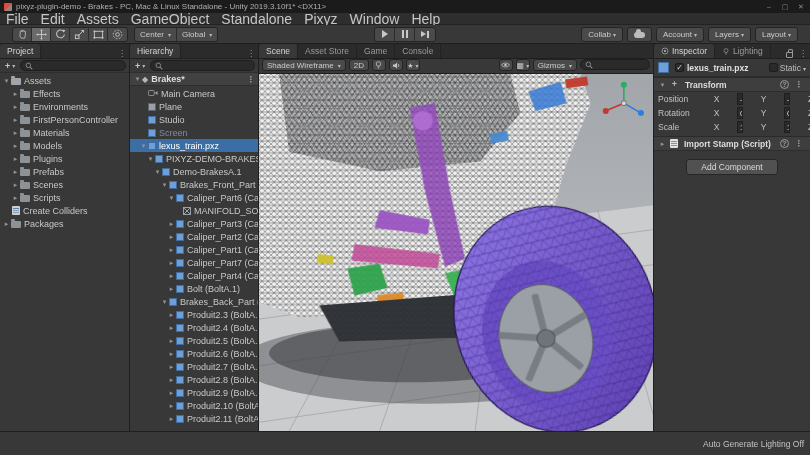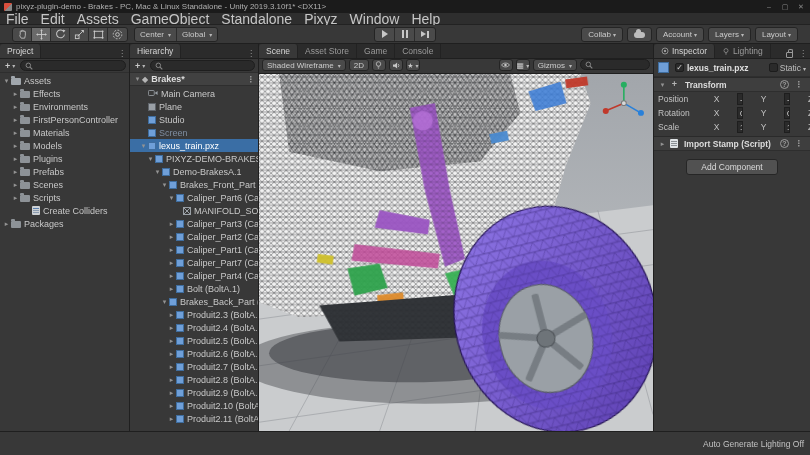--- a/index.html
+++ b/index.html
@@ -281,21 +281,21 @@
         <div class="row" style="padding-left: 11px;">
           <span class="expander">▸</span>
           <span class="icon icon-folder"></span>
           <span class="lbl">Scenes</span>
         </div>
         <div class="row" style="padding-left: 11px;">
           <span class="expander">▸</span>
           <span class="icon icon-folder"></span>
           <span class="lbl">Scripts</span>
         </div>
-        <div class="row" style="padding-left: 23px;">
+        <div class="row" style="padding-left: 3px;">
           <span class="expander"></span>
           <span class="icon icon-asset"></span>
           <span class="lbl">Create Colliders</span>
         </div>
         <div class="row" style="padding-left: 2px;">
           <span class="expander">▸</span>
           <span class="icon icon-folder"></span>
           <span class="lbl">Packages</span>
         </div>
       </div>

